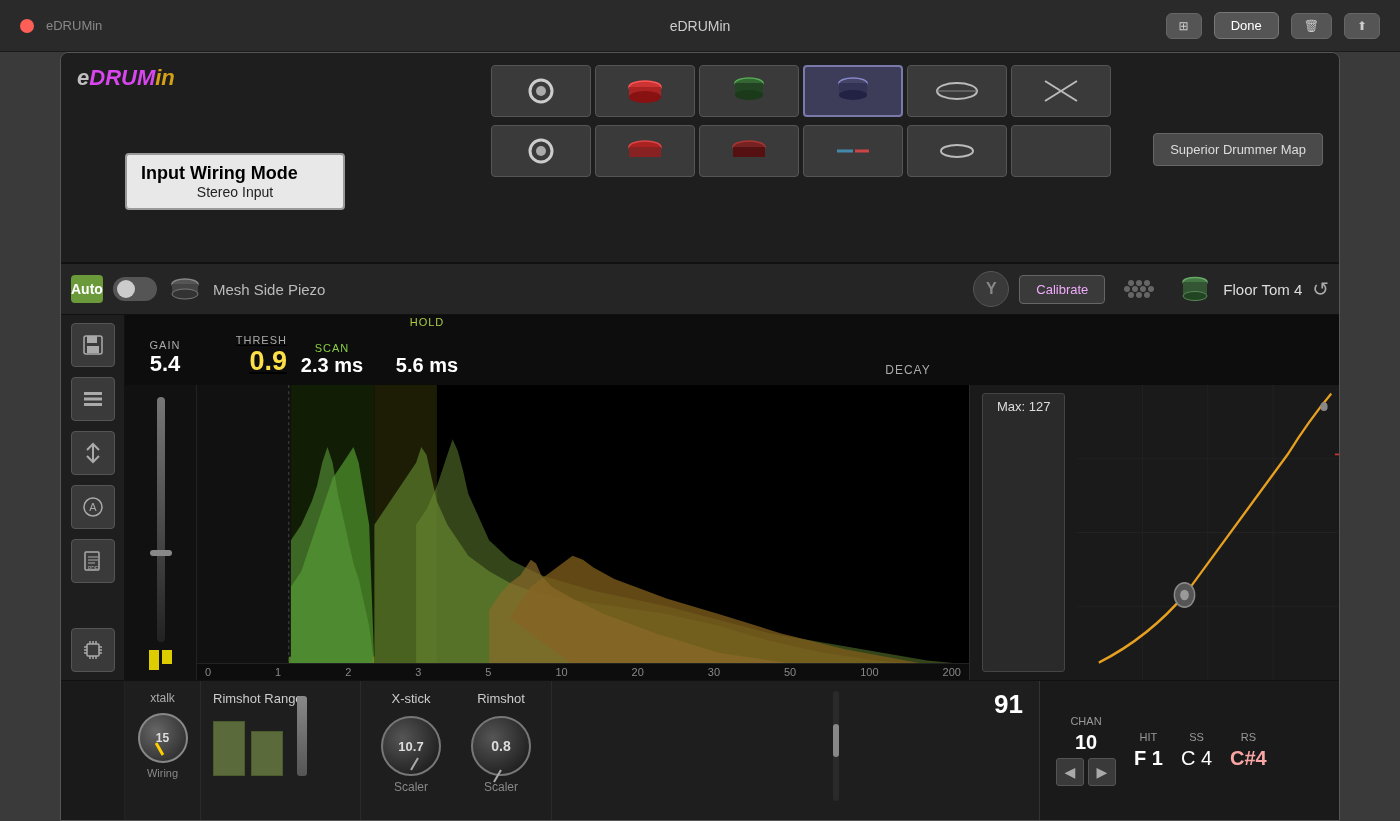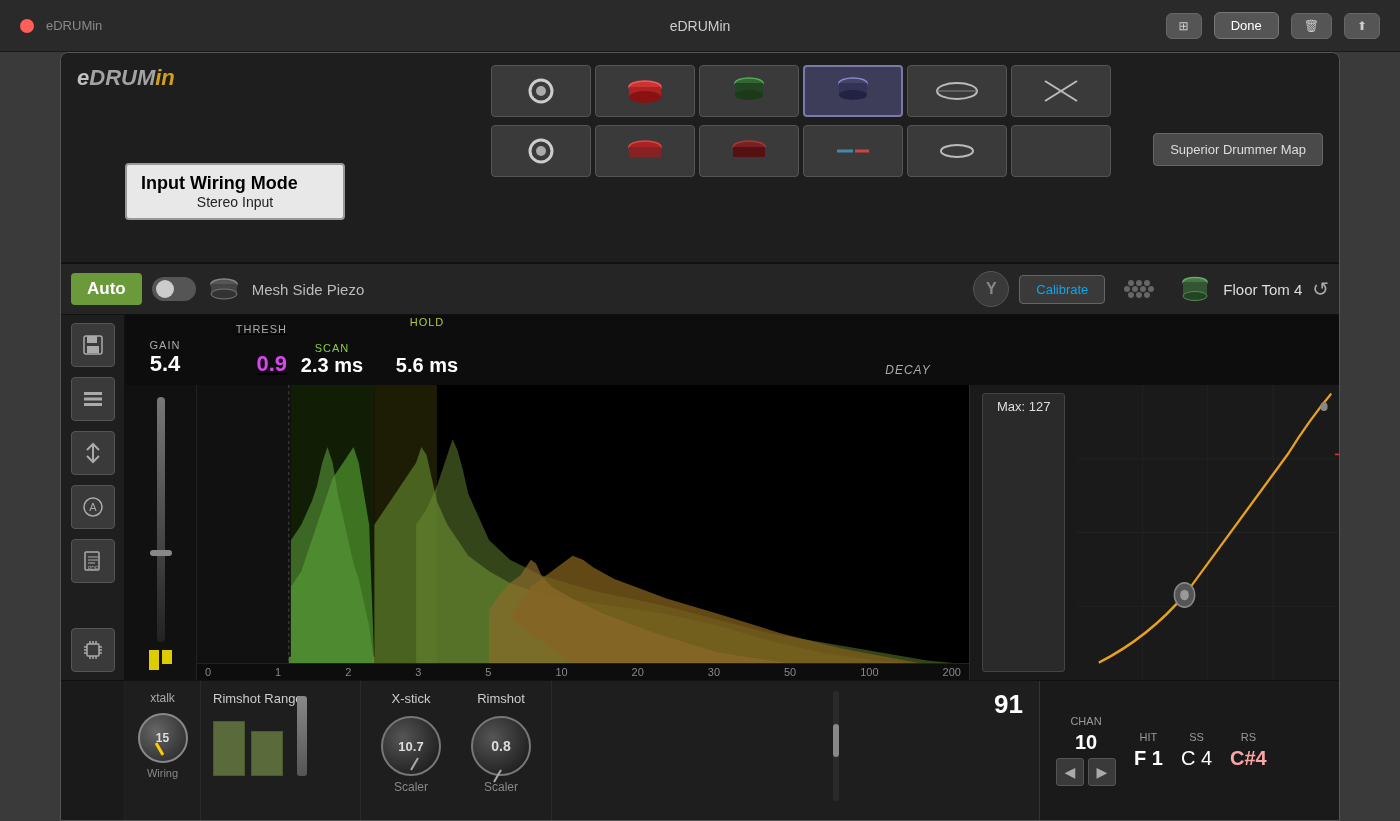--- a/index.html
+++ b/index.html
@@ -81,36 +81,36 @@
       align-items: center;
       padding: 0 10px;
       gap: 10px;
       border-bottom: 1px solid #111;
       border-top: 1px solid #111;
     }
     .auto-btn {
       background: #6a9a3a;
       color: #fff;
       border: none;
-      padding: 6px 16px;
+      padding: 6px 0;
       border-radius: 4px;
-      font-size: 17px;
+      font-size: 14px;
       font-weight: bold;
       cursor: pointer;
     }
     .toggle-switch {
       width: 44px; height: 24px; background: #555; border-radius: 12px;
       display: flex; align-items: center; padding: 0 4px; cursor: pointer;
     }
     .toggle-knob {
       width: 18px; height: 18px; background: #ccc; border-radius: 50%;
     }
     .mode-label { color: #bbb; font-size: 15px; flex: 1; }
     .calibrate-btn {
-      background: #3a3a3a; border: 1px solid #666; color: #0ea5e9;
+      background: #3a3a3a; border: 1px solid #666; color: #f0abfc;
       padding: 6px 16px; border-radius: 4px; cursor: pointer; font-size: 13px;
     }
     .refresh-btn {
       background: none; border: none; color: #aaa; font-size: 20px; cursor: pointer;
     }
 
     
     .main-content {
       display: flex;
       flex: 1;
@@ -171,27 +171,27 @@
     <button class="titlebar-done">Done</button>
     <button class="titlebar-icon-btn">🗑</button>
     <button class="titlebar-icon-btn">⬆</button>
   </div>
 </div>
 
 <div class="app-window">
 
   <div style="background:#1e1e1e; padding:10px 16px; display:flex; align-items:center; justify-content:space-between; border-bottom:1px solid #111; min-height:210px; position:relative;">
 
-    <div style="background:#e8e8e8; border:2px solid #999; border-radius:4px; padding:8px 14px; min-width:220px; position:absolute; left:64px; top:110px; z-index:10;">
+    <div style="background:#e8e8e8; border:2px solid #999; border-radius:4px; padding:8px 14px; min-width:220px; position:absolute; left:64px; top:100px; z-index:10;">
       <div style="font-size:18px; font-weight:bold; color:#000;">Input Wiring Mode</div>
       <div style="font-size:14px; color:#222; text-align:center;">Stereo Input</div>
     </div>
 
     <div style="position:absolute; top:12px; left:16px;">
-      <span class="logo-e" style="font-size:22px; font-weight:bold; font-style:italic; color:#c0c0c0;">e</span><span class="logo-drum" style="font-size:22px; font-weight:bold; font-style:italic; color:#a3a3a3;">DRUM</span><span class="logo-in" style="font-size:22px; font-weight:bold; font-style:italic; color:#d4a017;">in</span>
+      <span class="logo-e" style="font-size:22px; font-weight:bold; font-style:italic; color:#c0c0c0;">e</span><span class="logo-drum" style="font-size:22px; font-weight:bold; font-style:italic; color:#d946ef;">DRUM</span><span class="logo-in" style="font-size:22px; font-weight:bold; font-style:italic; color:#d4a017;">in</span>
     </div>
 
     <div style="position:absolute; top:12px; left:430px; display:flex; gap:4px;">
       <div class="drum-pad" style="width:100px;height:52px;background:#3a3a3a;border:1px solid #555;border-radius:4px;display:flex;align-items:center;justify-content:center;">
         <svg width="28" height="28" viewBox="0 0 28 28">
             <circle cx="14" cy="14" r="11" fill="none" stroke="#ccc" stroke-width="3"></circle>
             <circle cx="14" cy="14" r="5" fill="#aaa"></circle>
           </svg>
       </div>
       <div class="drum-pad" style="width:100px;height:52px;background:#3a3a3a;border:1px solid #555;border-radius:4px;display:flex;align-items:center;justify-content:center;">
@@ -373,34 +373,34 @@
 
       <div style="display:flex; background:#0d0d0d; height:70px; align-items:flex-end; padding-bottom:8px;">
 
         <div style="width:72px; display:flex; flex-direction:column; align-items:center; padding-left:8px;">
           <span style="color:#aaa;font-size:11px;letter-spacing:1px;text-transform:uppercase;">GAIN</span>
           <span style="color:#fff;font-size:22px;font-weight:bold;">5.4</span>
         </div>
 
         <div style="width:90px; display:flex; flex-direction:column; align-items:flex-end;text-decoration:underline;">
           <span style="color:#aaa;font-size:11px;letter-spacing:1px;text-transform:uppercase;">THRESH</span>
-          <span style="color:#d946ef;font-size:22px;font-weight:bold;margin-top:16px;">0.9</span>
+          <span style="color:#fde047;font-size:27px;font-weight:bold;">0.9</span>
         </div>
 
         <div style="width:90px; display:flex; flex-direction:column; align-items:center;">
           <span style="color:#88cc44;font-size:11px;letter-spacing:1px;text-transform:uppercase;">SCAN</span>
           <span style="color:#fff;font-size:20px;font-weight:bold;">2.3 ms</span>
         </div>
 
         <div style="width:100px; display:flex; flex-direction:column; align-items:center;">
           <span style="color:#aacc44;font-size:11px;letter-spacing:1px;text-transform:uppercase;">HOLD</span>
           <span style="color:#fff;font-size:20px;font-weight:bold;margin-top:26px;">5.6 ms</span>
         </div>
 
-        <div style="flex:1; display:flex; flex-direction:column; align-items:center;font-style:italic;">
+        <div style="flex:1; display:flex; flex-direction:column; align-items:center;">
           <span style="color:#aaa;font-size:12px;letter-spacing:1px;text-transform:uppercase;">DECAY</span>
         </div>
       </div>
 
       <div style="display:flex; flex:1; background:#0a0a0a; position:relative; overflow:hidden;">
 
         <div style="width:72px; background:#111; border-right:1px solid #222; display:flex; flex-direction:column; align-items:center; padding:4px 0; position:relative;">
           <div style="flex:1; width:8px; background:linear-gradient(to bottom, #777 0%, #444 60%, #222 100%); border-radius:4px; margin:8px 0; position:relative;">
             <div style="position:absolute; bottom:35%; left:50%; transform:translateX(-50%); width:22px; height:6px; background:#888; border-radius:3px; cursor:pointer;"></div>
           </div>

